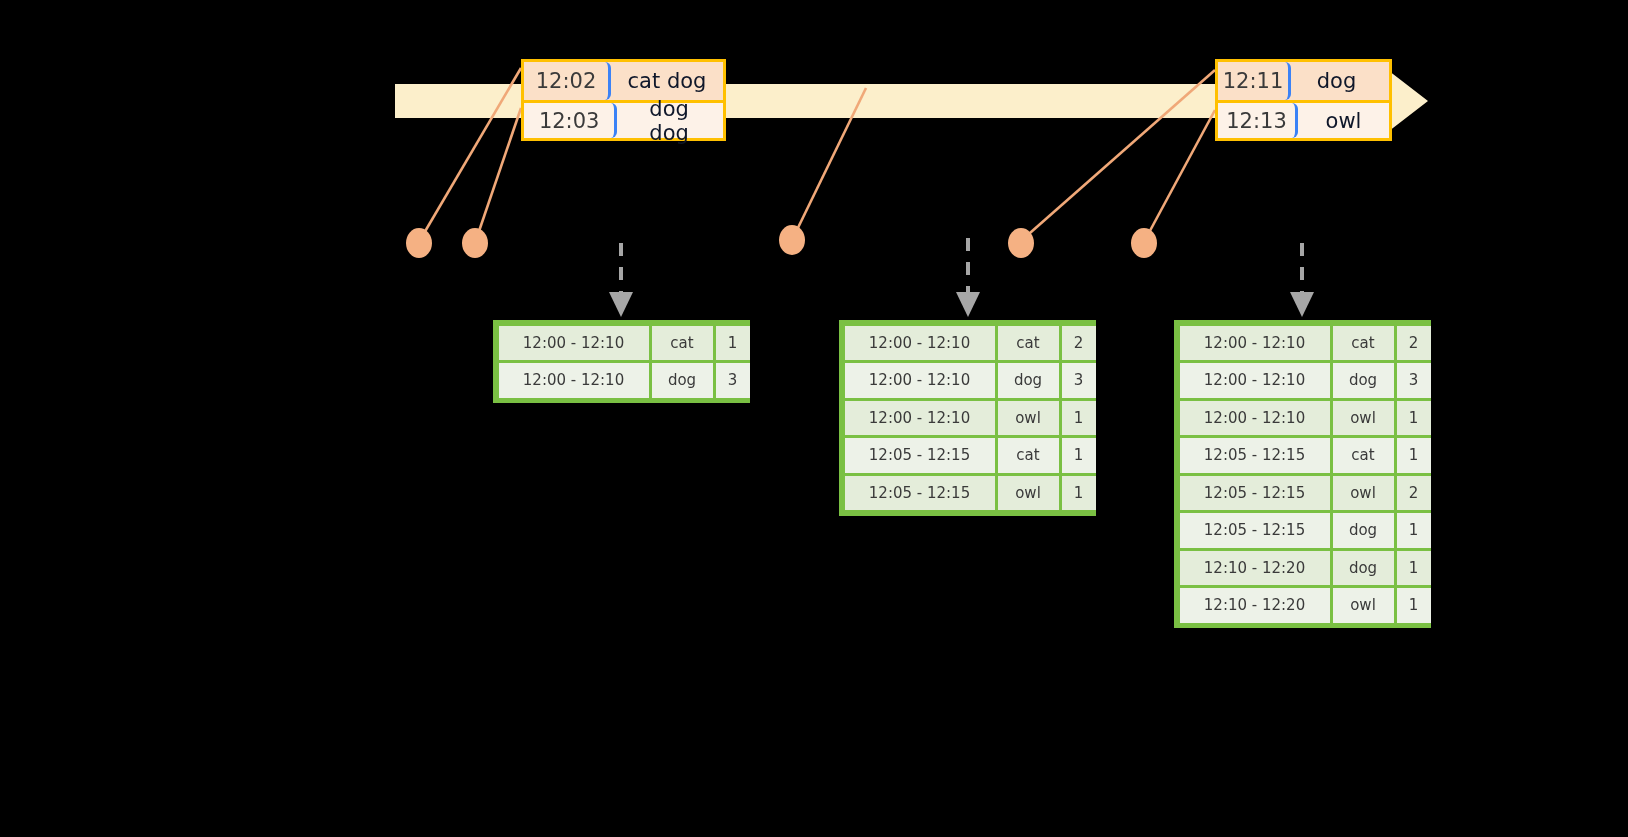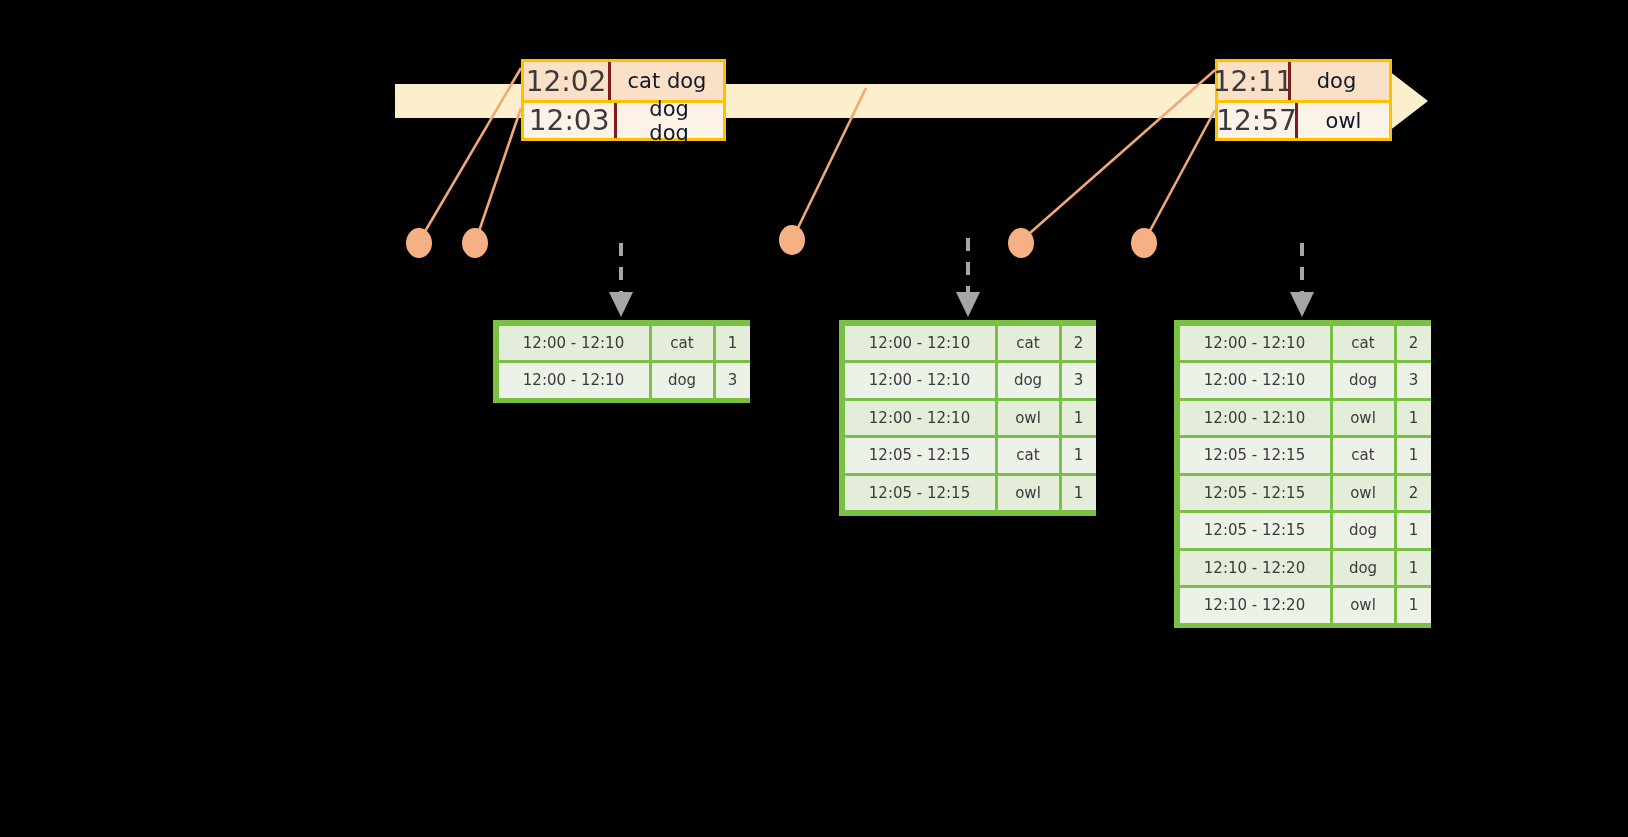--- a/index.html
+++ b/index.html
@@ -40,27 +40,28 @@
     box-sizing: border-box;
     height: 38px;
   }
   .event-row + .event-row {
     border-top: 3px solid #FFC000;
   }
   .event-row.shade-a { background: #FBE0C8; }
   .event-row.shade-b { background: #FDF2E8; }
   .cell-time {
     box-sizing: border-box;
-    border-right: 3px solid #7f1d1d;
+    border-right: 3px solid #3b82f6;
     display: flex;
     align-items: center;
     justify-content: center;
-    font-size: 28px;
+    font-size: 21px;
     color: #3a3a3a;
     letter-spacing: 0px;
+    border-radius: 6px;
   }
   .cell-words {
     box-sizing: border-box;
     display: flex;
     align-items: center;
     justify-content: center;
     font-size: 21px;
     color: #0f172a;
   }
 
@@ -143,21 +144,21 @@
     </div>
   </div>
 
 
   <div class="event-box" style="left:1215px; top:59px; width:177px;">
     <div class="event-row shade-a">
       <div class="cell-time" style="width:73px;">12:11</div>
       <div class="cell-words" style="width:91px;">dog</div>
     </div>
     <div class="event-row shade-b">
-      <div class="cell-time" style="width:80px;">12:57</div>
+      <div class="cell-time" style="width:80px;">12:13</div>
       <div class="cell-words" style="width:91px;">owl</div>
     </div>
   </div>
 
   <div class="result-table" style="left:493px; top:320px; width:257px;">
     <div class="res-row">
       <div class="res-cell c-window" style="width:150px;">12:00 - 12:10</div>
       <div class="res-cell c-word" style="width:61px;">cat</div>
       <div class="res-cell c-count" style="width:34px;">1</div>
     </div>

